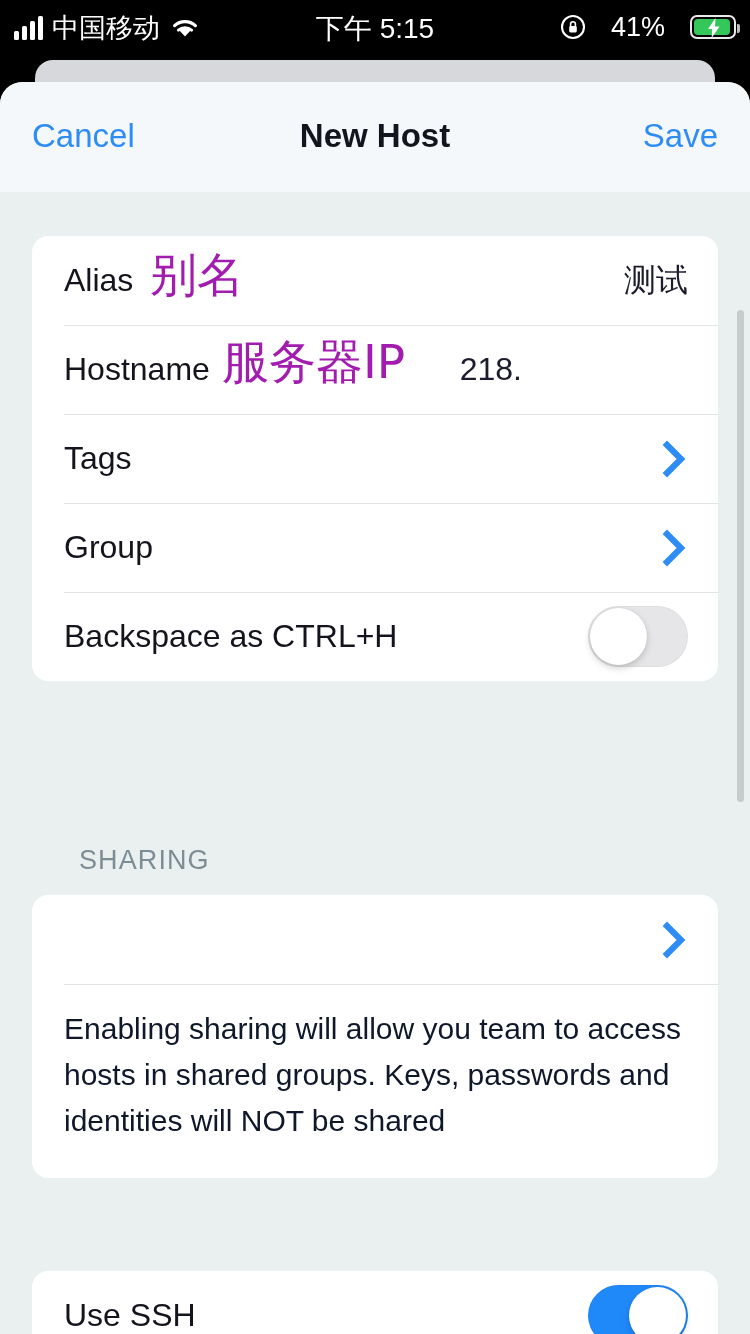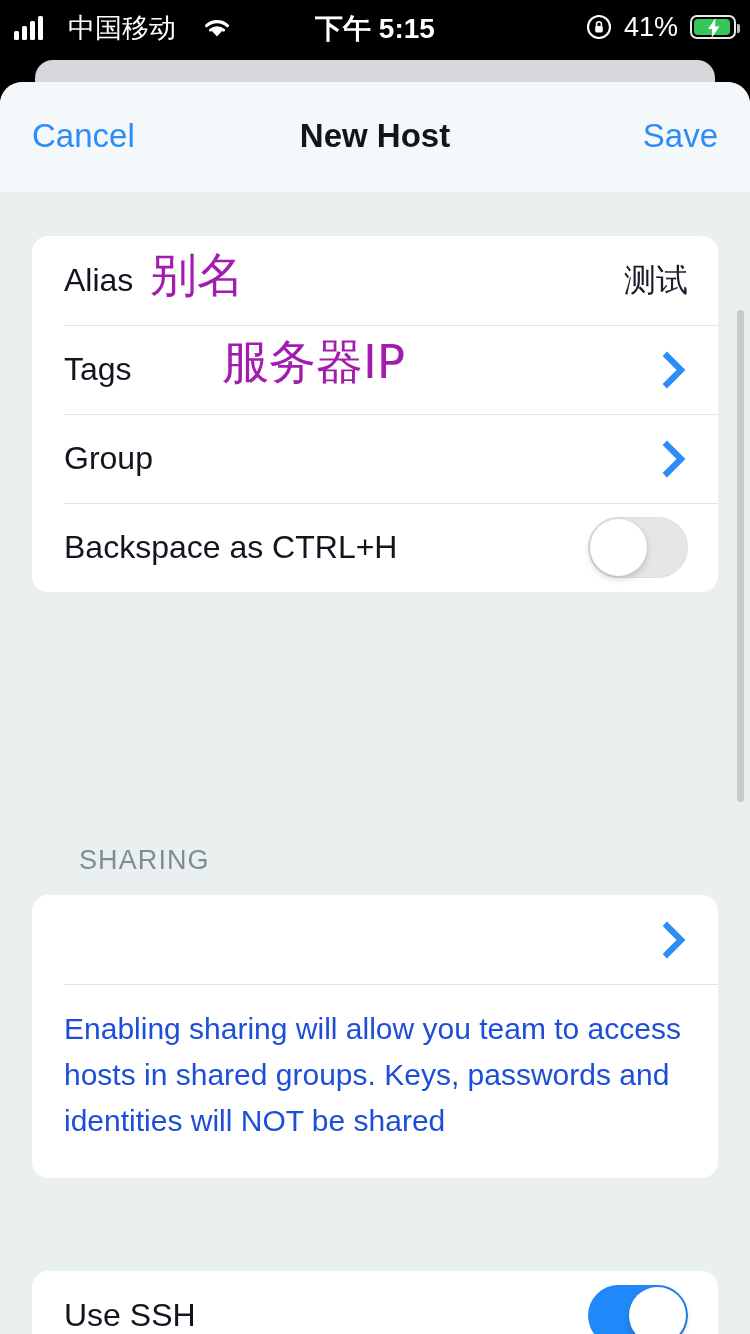--- a/index.html
+++ b/index.html
@@ -30,21 +30,21 @@
     height: 58px;
     color: #ffffff;
     z-index: 40;
   }
   .sb-left {
     position: absolute;
     left: 14px;
     top: 8px;
     display: flex;
     align-items: center;
-    gap: 25px;
+    gap: 9px;
     height: 40px;
   }
   .signal-bars {
     display: flex;
     align-items: flex-end;
     gap: 3px;
     height: 24px;
   }
   .signal-bars i {
     display: block;
@@ -62,30 +62,30 @@
     color: #fff;
     line-height: 30px;
   }
   .wifi-icon { width: 32px; height: 24px; }
   .sb-center {
     position: absolute;
     left: 0; right: 0;
     top: 10px;
     text-align: center;
     font-size: 28px;
-    font-weight: 700;
+    font-weight: 400;
     letter-spacing: 0px;
   }
   .sb-right {
     position: absolute;
     right: 14px;
     top: 9px;
     display: flex;
     align-items: center;
-    gap: 12px;
+    gap: 25px;
     height: 36px;
   }
   .rotlock-icon { width: 26px; height: 26px; }
   .battery-pct {
     font-size: 27px;
     font-weight: 500;
   }
   .battery {
     position: relative;
     width: 46px;
@@ -294,21 +294,21 @@
     font-size: 27px;
     color: #7D8D96;
     letter-spacing: 1.1px;
     line-height: 32px;
   }
 
   .note {
     padding: 22px 32px 34px 32px;
     font-size: 30px;
     line-height: 46px;
-    color: #1d4ed8;
+    color: #0f172a;
   }
 
   
   .scrollbar {
     position: absolute;
     right: 6px;
     top: 118px;
     width: 7px;
     height: 492px;
     background: #C6CBCC;
@@ -375,20 +375,29 @@
 
       <div class="scrollbar"></div>
 
       <div class="card" style="top:44px;">
 
         <div class="row">
           <span class="row-label">Alias</span>
           <span class="row-value">测试</span>
         </div>
 
+        <div class="row">
+          <span class="row-label">Hostname</span>
+          <span class="row-value">
+            <span>218.</span>
+            <span class="redaction-wrap">
+              <span class="redaction"></span>
+            </span>
+          </span>
+        </div>
 
         <div class="row">
           <span class="row-label">Tags</span>
           <span class="chevron">
             <svg viewBox="0 0 26 40" width="26" height="40">
               <path d="M5 6 L19 20 L5 34" stroke="#2E8CF5" stroke-width="6.2" fill="none" stroke-linecap="square" stroke-linejoin="miter"></path>
             </svg>
           </span>
         </div>
 

